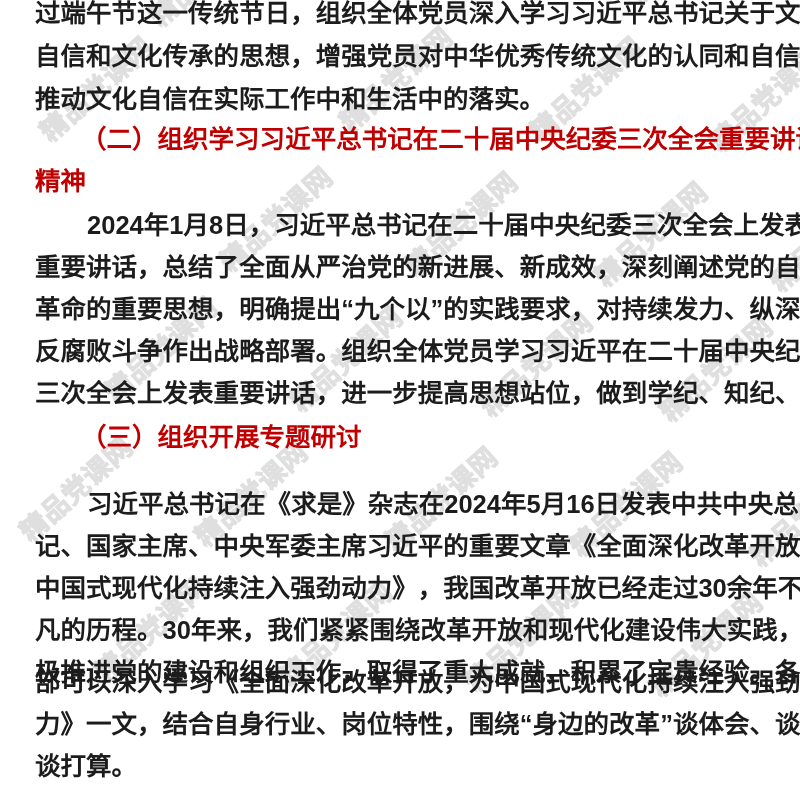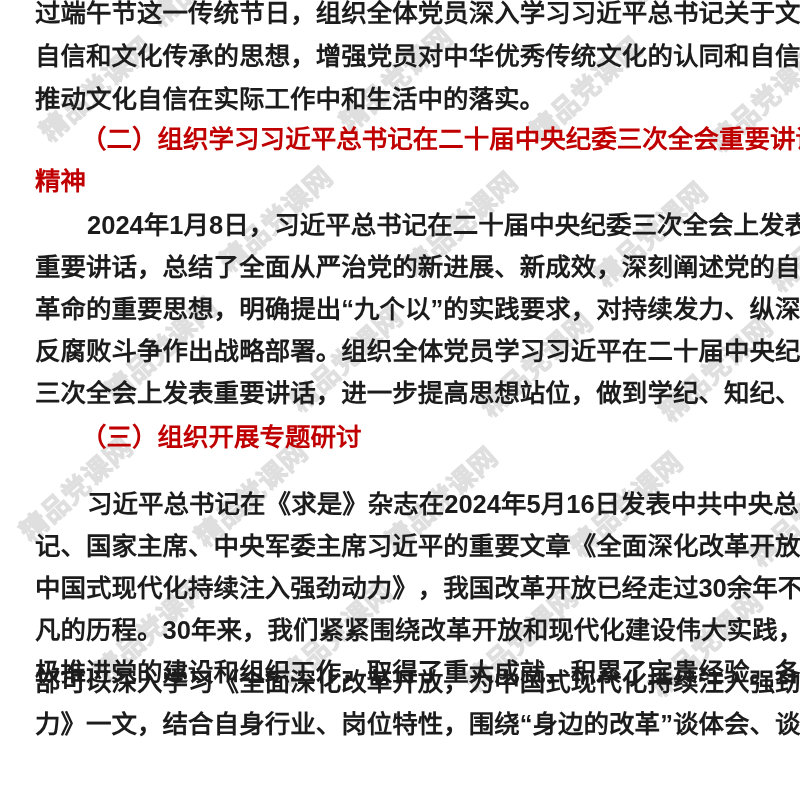--- a/index.html
+++ b/index.html
@@ -627,15 +627,16 @@
         <span class="ch">的</span>
         <span class="ch">改</span>
         <span class="ch">革</span>
         <span class="ch">”</span>
         <span class="ch">谈</span>
         <span class="ch">体</span>
         <span class="ch">会</span>
         <span class="ch">、</span>
         <span class="ch">谈</span>
       </div>
+      <div class="text-line" id="p2-l8" style="top: 745px;">谈打算。</div>
     </div>
 
 </div>
 
 </body></html>

